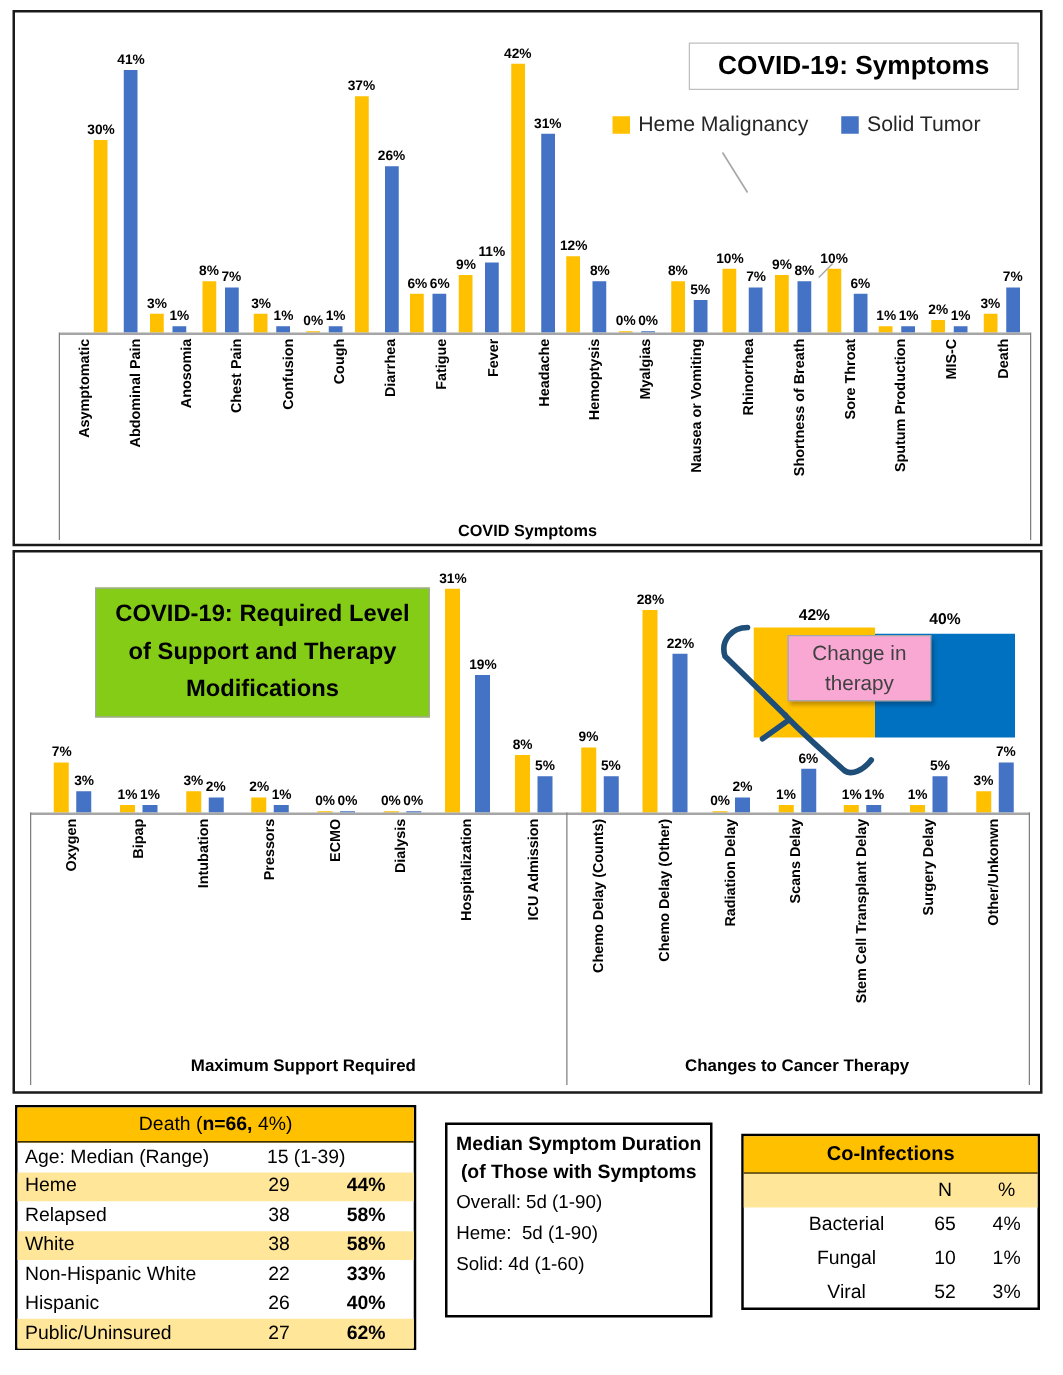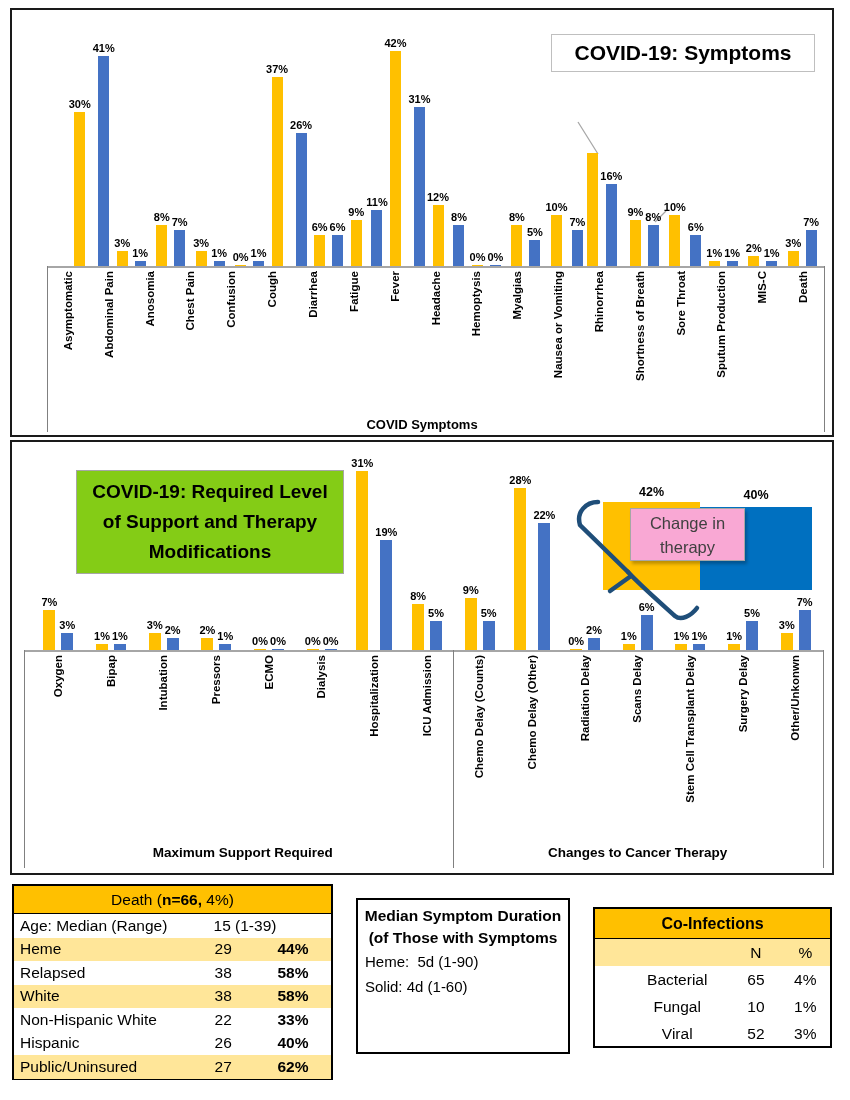--- a/index.html
+++ b/index.html
@@ -81,20 +81,30 @@
 <body>
 
 <div class="chartbox" id="chart1">
   <svg class="anno" width="820" height="425">
     <line x1="586" y1="144" x2="566" y2="112" stroke="#A6A6A6" stroke-width="1.3"></line>
     <line x1="643" y1="212" x2="654" y2="201" stroke="#A6A6A6" stroke-width="1.2"></line>
   </svg>
 
   <div class="titlebox1">COVID-19: Symptoms</div>
 
+  <div class="legend">
+    <span class="lgitem">
+      <span class="lgswatch" id="sw-heme" style="background: rgb(255, 192, 0);"></span>
+      <span>Heme Malignancy</span>
+    </span>
+    <span class="lgitem">
+      <span class="lgswatch" id="sw-solid" style="background: rgb(68, 114, 196);"></span>
+      <span>Solid Tumor</span>
+    </span>
+  </div>
 
   <div class="plot" id="plot1">
       <div class="cell">
         <div class="barcol">
           <div class="blabel">30%</div>
           <div class="bar" style="width: 11px; height: 153.6px; background: rgb(255, 192, 0);"></div>
         </div>
         <div class="barcol">
           <div class="blabel">41%</div>
           <div class="bar" style="width: 11px; height: 209.92px; background: rgb(68, 114, 196);"></div>
@@ -211,29 +221,20 @@
         </div>
       </div>
       <div class="cell">
         <div class="barcol">
           <div class="blabel">10%</div>
           <div class="bar" style="width: 11px; height: 51.2px; background: rgb(255, 192, 0);"></div>
         </div>
         <div class="barcol">
           <div class="blabel">7%</div>
           <div class="bar" style="width: 11px; height: 35.84px; background: rgb(68, 114, 196);"></div>
-        </div>
-      </div>
-      <div class="cell">
-        <div class="barcol">
-          <div class="bar" style="width: 11px; height: 112.64px; background: rgb(255, 192, 0);"></div>
-        </div>
-        <div class="barcol">
-          <div class="blabel">16%</div>
-          <div class="bar" style="width: 11px; height: 81.92px; background: rgb(68, 114, 196);"></div>
         </div>
       </div>
       <div class="cell">
         <div class="barcol">
           <div class="blabel">9%</div>
           <div class="bar" style="width: 11px; height: 46.08px; background: rgb(255, 192, 0);"></div>
         </div>
         <div class="barcol">
           <div class="blabel">8%</div>
           <div class="bar" style="width: 11px; height: 40.96px; background: rgb(68, 114, 196);"></div>
@@ -607,20 +608,21 @@
       <div class="drow shaded">
         <span class="lab">Public/Uninsured</span>
         <span class="n">27</span>
         <span class="pct">62%</span>
       </div>
     </div>
 </div>
 
 <div class="tbl" id="duration">
   <div class="dur-title">Median Symptom Duration (of Those with Symptoms</div>
+  <div class="dur-line">Overall: 5d (1-90)</div>
   <div class="dur-line">Heme:  5d (1-90)</div>
   <div class="dur-line">Solid: 4d (1-60)</div>
 </div>
 
 <div class="tbl" id="coinf">
   <div class="ciheader">Co-Infections</div>
   <div class="cisub">
     <span></span>
     <span></span>
     <span>N</span>

